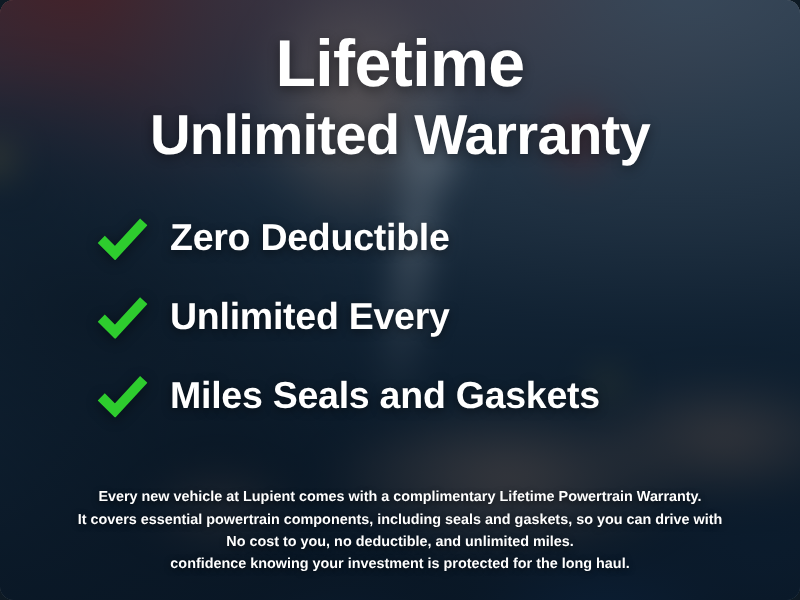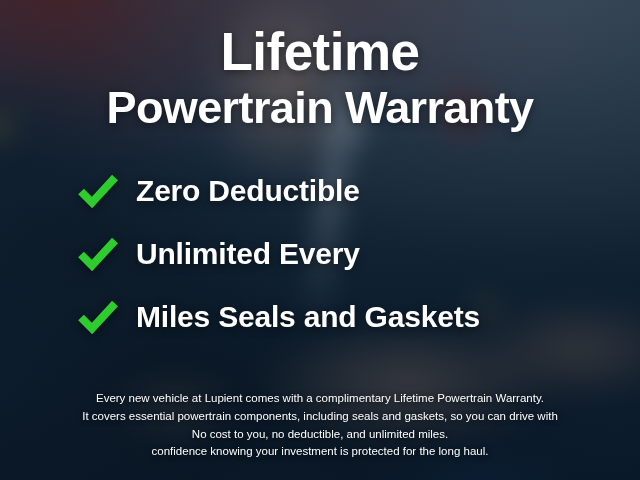--- a/index.html
+++ b/index.html
@@ -7,20 +7,21 @@
     padding: 0;
     background: #0e1a24;
   }
   .banner {
     position: relative;
     width: 640px;
     height: 480px;
     overflow: hidden;
     font-family: "Liberation Sans", sans-serif;
     background: #737373;
+    border-radius: 11px;
   }
 
   
   .bg {
     position: absolute;
     inset: 0;
     overflow: hidden;
   }
   .bg-layer {
     position: absolute;
@@ -146,21 +147,21 @@
     white-space: nowrap;
     text-shadow: 0 2px 8px rgba(0,0,0,.5);
   }
 
   .body-copy {
     position: absolute;
     left: 24px;
     right: 24px;
     top: 390px;
     font-size: 11.5px;
-    font-weight: normal;
+    font-weight: bold;
     line-height: 1.55;
     text-shadow: 0 1px 5px rgba(0,0,0,.62);
   }
   .body-line { display: block; }
 </style>
 </head>
 <body>
 
 <div class="banner">
 
@@ -172,21 +173,21 @@
     <div class="bg-layer bg-chrome"></div>
     <div class="bg-layer bg-chrome2"></div>
     <div class="bg-layer bg-accents"></div>
     <div class="bg-scrim"></div>
   </div>
 
   <div class="content">
 
     <div class="headline">
       <span class="headline-1">Lifetime</span>
-      <span class="headline-2">Powertrain Warranty</span>
+      <span class="headline-2">Unlimited Warranty</span>
     </div>
 
     <div class="benefits">
 
       <div class="benefit">
         <svg class="check-icon" viewBox="0 0 40 34">
           <path d="M3 17.5 L14 28.5 L37 3.5" fill="none" stroke="#2ecc2e" stroke-width="8" stroke-linecap="butt" stroke-linejoin="miter"></path>
         </svg>
         <span class="benefit-label">Zero Deductible</span>
       </div>

